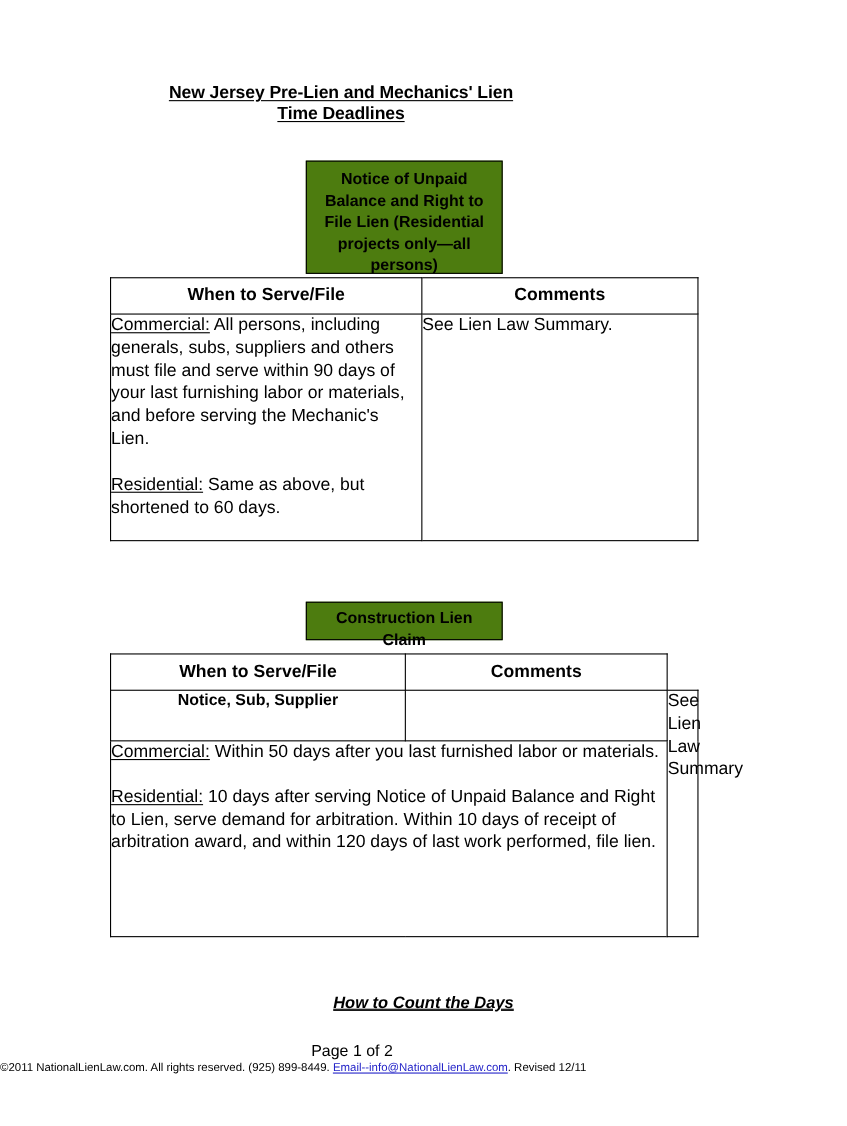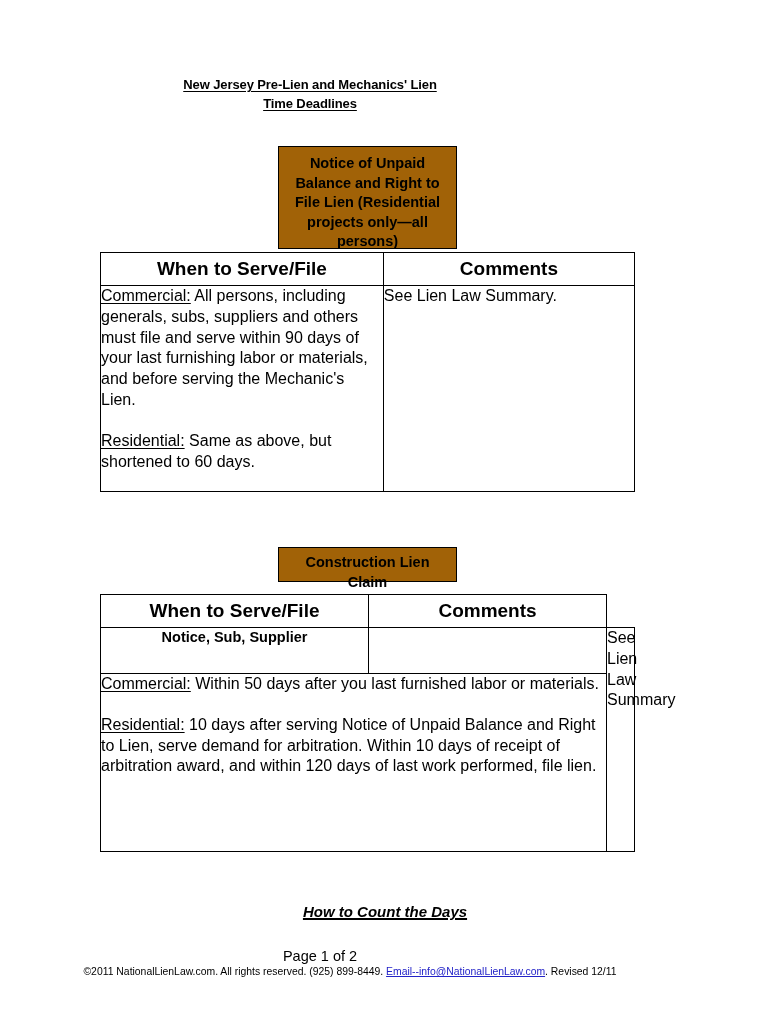--- a/index.html
+++ b/index.html
@@ -23,37 +23,37 @@
     height: 1024px;
   }
 
   
   .doc-title {
     position: absolute;
     top: 76px;
     left: 0;
     width: 620px;
     text-align: center;
-    font-size: 13px;
+    font-size: 16px;
     font-weight: bold;
     line-height: 18.5px;
     letter-spacing: -0.1px;
   }
   .doc-title .tline {
     display: inline-block;
     text-decoration: underline;
     text-underline-offset: 2px;
   }
   .doc-title .tline2 { margin-top: 0px; }
 
   
   .caption-box {
     position: absolute;
     border: 1.6px solid #000;
-    background: #a16207;
+    background: #4d7c0f;
     box-sizing: border-box;
     text-align: center;
     font-weight: bold;
     font-size: 14.5px;
     line-height: 19.5px;
     padding: 7px 10px 6px 10px;
   }
   #caption-box-1 {
     left: 278px;
     top: 146px;
@@ -89,21 +89,21 @@
     border: 1.4px solid #000;
     vertical-align: top;
     box-sizing: border-box;
     padding: 0;
   }
   .col-when { width: 268px; }
   .col-comments { width: 238px; }
 
   .hdr-cell {
     font-weight: bold;
-    font-size: 19px;
+    font-size: 16px;
     height: 32px;
     line-height: 32px;
     vertical-align: middle;
   }
   .hdr-center { text-align: center; }
   .hdr-left-ish { text-align: center; padding-right: 58px; }
   .hdr-right-ish { text-align: center; padding-left: 88px; }
 
   .body-cell {
     font-size: 16px;
@@ -155,21 +155,20 @@
     left: 0;
     width: 640px;
     text-align: center;
     font-size: 14.5px;
   }
   .copyright {
     position: absolute;
     top: 965px;
     left: 0;
     width: 700px;
-    text-align: center;
     font-size: 10.4px;
     line-height: 13px;
     white-space: nowrap;
   }
   .copyright a,
   .copyright .email-link {
     color: #2323c8;
     text-decoration: underline;
   }
 </style>

